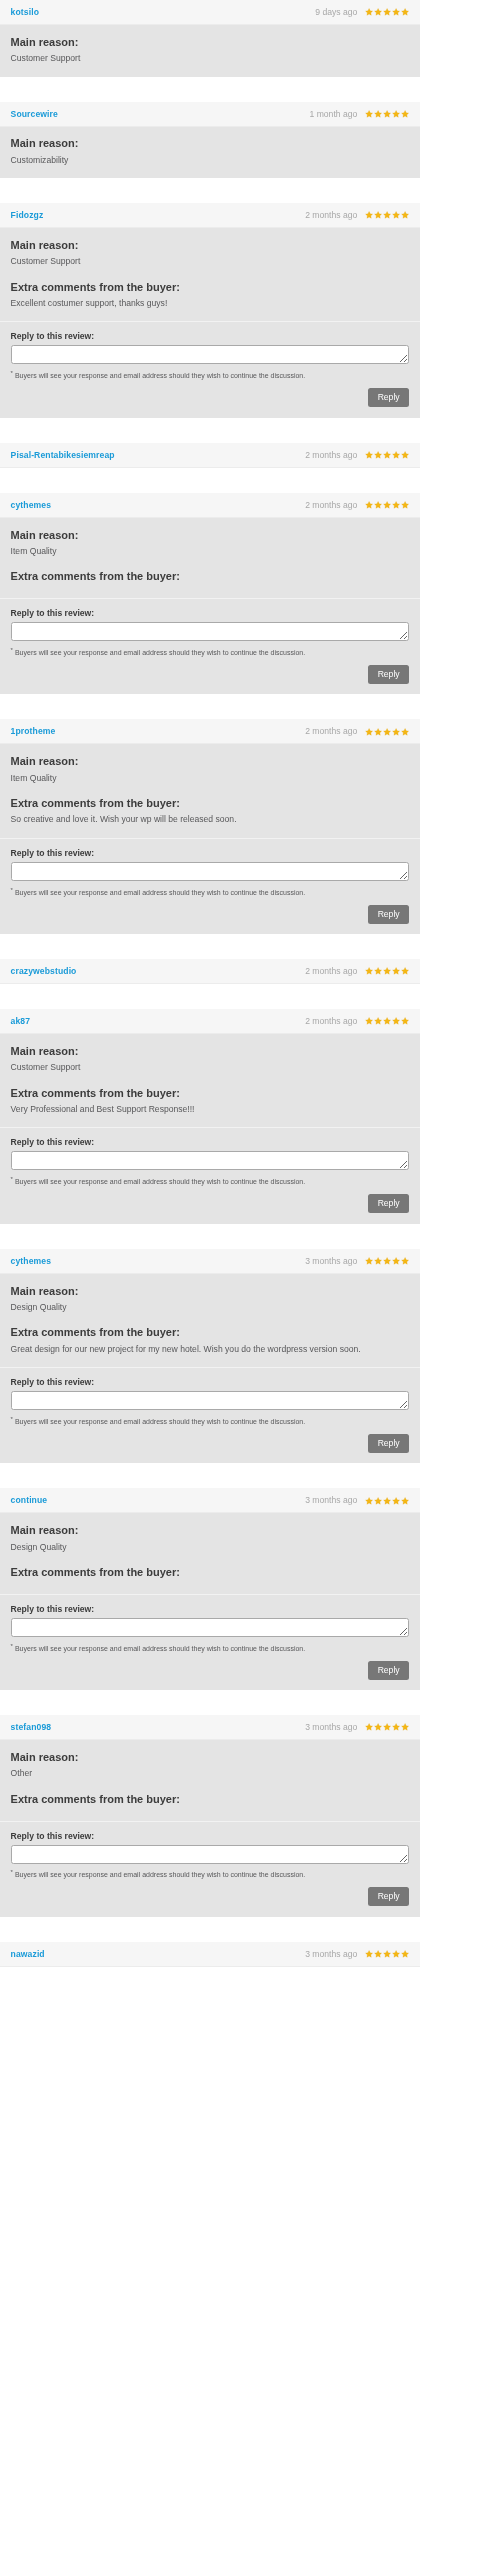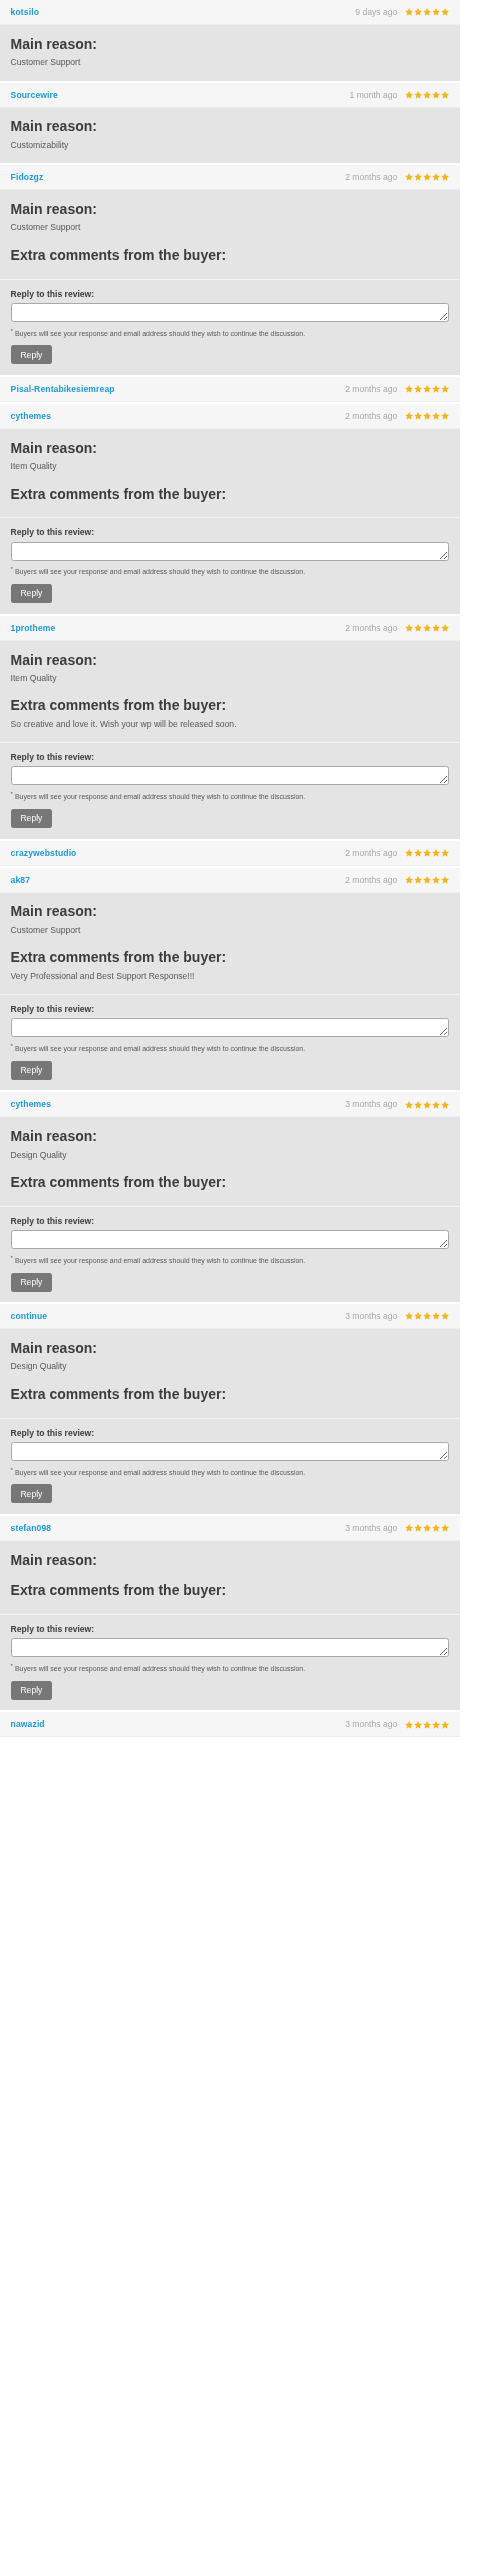--- a/index.html
+++ b/index.html
@@ -11,22 +11,22 @@
     font-family: "Liberation Sans", sans-serif;
   }
   body {
     width: 504px;
   }
   .reviews-list {
     width: 504px;
     background: #ffffff;
   }
   .review {
-    width: 460px;
-    margin-bottom: 2px;
+    width: 420px;
+    margin-bottom: 25px;
     background: #ffffff;
   }
   .review-header {
     display: flex;
     align-items: center;
     justify-content: space-between;
     height: 25px;
     padding: 0 10.6px 0 10.6px;
     background: #f6f6f6;
     border-bottom: 0.8px solid #ececec;
@@ -58,21 +58,21 @@
   .star {
     width: 8.2px;
     height: 8.2px;
     display: inline-block;
   }
   .review-body {
     background: #e4e4e4;
     padding: 9.8px 10.6px 11.5px 10.6px;
   }
   .field-label {
-    font-size: 14px;
+    font-size: 11px;
     font-weight: bold;
     color: #3c3c3c;
     margin: 0 0 2.5px 0;
     line-height: 1.35;
   }
   .field-value {
     font-size: 8.6px;
     color: #58585a;
     margin: 0;
     line-height: 1.5;
@@ -110,21 +110,21 @@
     color: #58585a;
     margin: 4.9px 0 0 0;
     line-height: 1.3;
   }
   .reply-note .asterisk {
     vertical-align: super;
     font-size: 6.1px;
   }
   .reply-actions {
     display: flex;
-    justify-content: flex-start;
+    justify-content: flex-end;
     margin-top: 7.4px;
   }
   .reply-button {
     background: #777777;
     color: #ffffff;
     border: none;
     border-radius: 2.5px;
     font-family: "Liberation Sans", sans-serif;
     font-size: 8.6px;
     padding: 4.1px 9.8px 4.9px 9.8px;
@@ -223,20 +223,21 @@
           </span>
         </span>
       </div>
       <div class="review-body">
         <div class="field-block">
           <p class="field-label">Main reason:</p>
           <p class="field-value">Customer Support</p>
         </div>
         <div class="field-block">
           <p class="field-label">Extra comments from the buyer:</p>
+          <p class="field-value">Excellent costumer support, thanks guys!</p>
         </div>
       </div>
       <div class="reply-section">
         <p class="reply-label">Reply to this review:</p>
         <textarea class="reply-textarea" rows="1" placeholder="" style=""></textarea>
         <p class="reply-note"><span class="asterisk">*</span> <span>Buyers will see your response and email address should they wish to continue the discussion.</span></p>
         <div class="reply-actions">
           <button type="button" class="reply-button">Reply</button>
         </div>
       </div>
@@ -443,20 +444,21 @@
           </span>
         </span>
       </div>
       <div class="review-body">
         <div class="field-block">
           <p class="field-label">Main reason:</p>
           <p class="field-value">Design Quality</p>
         </div>
         <div class="field-block">
           <p class="field-label">Extra comments from the buyer:</p>
+          <p class="field-value">Great design for our new project for my new hotel. Wish you do the wordpress version soon.</p>
         </div>
       </div>
       <div class="reply-section">
         <p class="reply-label">Reply to this review:</p>
         <textarea class="reply-textarea" rows="1" placeholder="" style=""></textarea>
         <p class="reply-note"><span class="asterisk">*</span> <span>Buyers will see your response and email address should they wish to continue the discussion.</span></p>
         <div class="reply-actions">
           <button type="button" class="reply-button">Reply</button>
         </div>
       </div>
@@ -523,20 +525,21 @@
               </svg></span>
             <span><svg class="star" viewBox="0 0 24 24" xmlns="http://www.w3.org/2000/svg" aria-hidden="true">
                 <path fill="#f5b714" stroke="#e0a000" stroke-width="0.8" d="M12 1.6l3.1 6.65 7.1 .92-5.2 4.9 1.32 7.08L12 17.7l-6.32 3.45L7 14.07 1.8 9.17l7.1-.92z"></path>
               </svg></span>
           </span>
         </span>
       </div>
       <div class="review-body">
         <div class="field-block">
           <p class="field-label">Main reason:</p>
+          <p class="field-value">Other</p>
         </div>
         <div class="field-block">
           <p class="field-label">Extra comments from the buyer:</p>
         </div>
       </div>
       <div class="reply-section">
         <p class="reply-label">Reply to this review:</p>
         <textarea class="reply-textarea" rows="1" placeholder="" style=""></textarea>
         <p class="reply-note"><span class="asterisk">*</span> <span>Buyers will see your response and email address should they wish to continue the discussion.</span></p>
         <div class="reply-actions">

